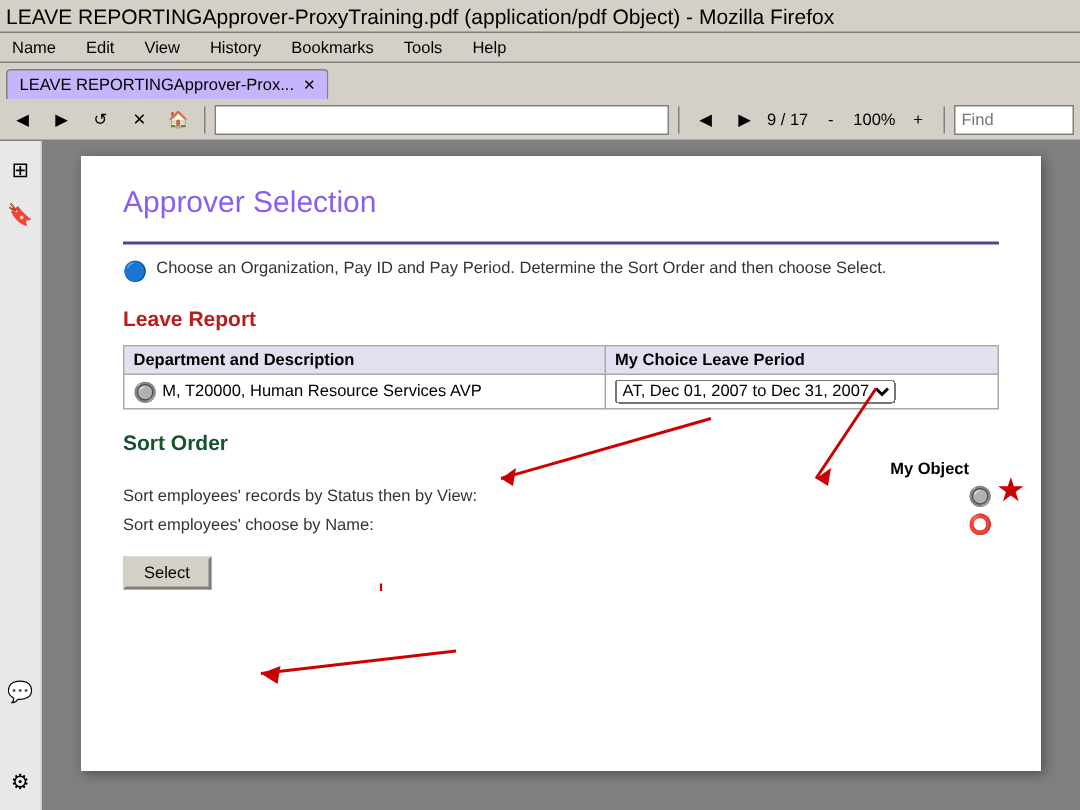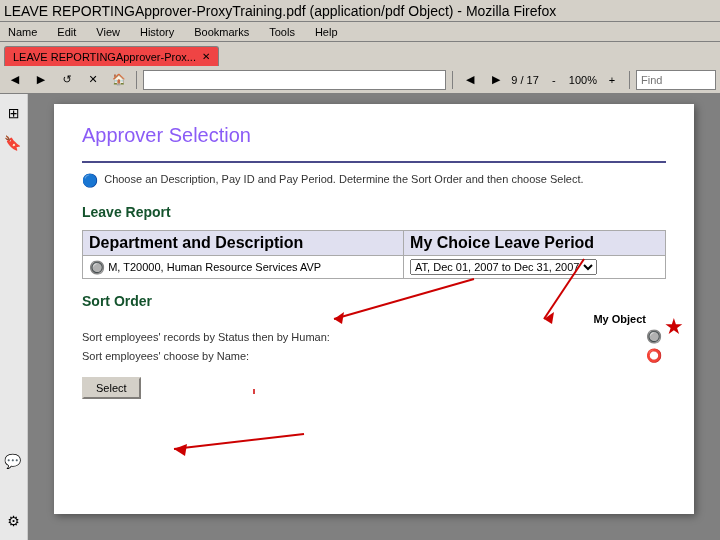--- a/index.html
+++ b/index.html
@@ -37,21 +37,21 @@
       padding: 0 4px;
     }
     .browser-tabs {
       background: #d4d0c8;
       height: 24px;
       display: flex;
       align-items: flex-end;
       padding: 0 4px;
     }
     .tab {
-      background: #ef4444;
+      background: #c4b5fd;
       border: 1px solid #808080;
       border-bottom: none;
       height: 20px;
       display: flex;
       align-items: center;
       padding: 0 8px;
       font-size: 11px;
       gap: 6px;
       border-radius: 3px 3px 0 0;
     }
@@ -164,35 +164,35 @@
       color: #333;
     }
     .info-icon {
       color: #2255aa;
       font-size: 13px;
       flex-shrink: 0;
     }
     .section-title {
       font-size: 14px;
       font-weight: bold;
-      color: #14532d;
+      color: #b91c1c;
       margin-bottom: 10px;
     }
 
     
     .form-table {
       width: 100%;
       border-collapse: collapse;
       margin-bottom: 14px;
     }
     .form-table th {
       background: #e0e0f0;
       border: 1px solid #aaa;
       padding: 3px 6px;
-      font-size: 16px;
+      font-size: 11px;
       font-weight: bold;
       text-align: left;
     }
     .form-table td {
       border: 1px solid #aaa;
       padding: 3px 6px;
       font-size: 11px;
     }
     .radio-cell {
       display: flex;
@@ -309,21 +309,21 @@
 
       
       <div class="page-heading">Approver Selection</div>
 
       
       <hr style="border:none; border-top:2px solid #4a4a8a; margin-bottom:10px;">
 
       
       <div class="instruction-box">
         <span class="info-icon">🔵</span>
-        <span>Choose an Description, Pay ID and Pay Period. Determine the Sort Order and then choose Select.</span>
+        <span>Choose an Organization, Pay ID and Pay Period. Determine the Sort Order and then choose Select.</span>
       </div>
 
       
       <div class="section-title">Leave Report</div>
 
       
       <table class="form-table">
         <thead>
           <tr>
             <th>Department and Description</th>
@@ -346,21 +346,21 @@
           </tr>
         </tbody>
       </table>
 
       
       <div class="sort-section">
         <div class="sort-heading">Sort Order</div>
         <div class="my-choice-label">My Object</div>
 
         <div class="sort-row">
-          <span class="sort-row-text">Sort employees' records by Status then by Human:</span>
+          <span class="sort-row-text">Sort employees' records by Status then by View:</span>
           <span class="sort-radio" style="color:#2255aa; font-size:13px;">🔘</span>
         </div>
         <div class="sort-row">
           <span class="sort-row-text">Sort employees' choose by Name:</span>
           <span class="sort-radio" style="font-size:13px;">⭕</span>
         </div>
       </div>
 
       
       <button class="select-btn">Select</button>

